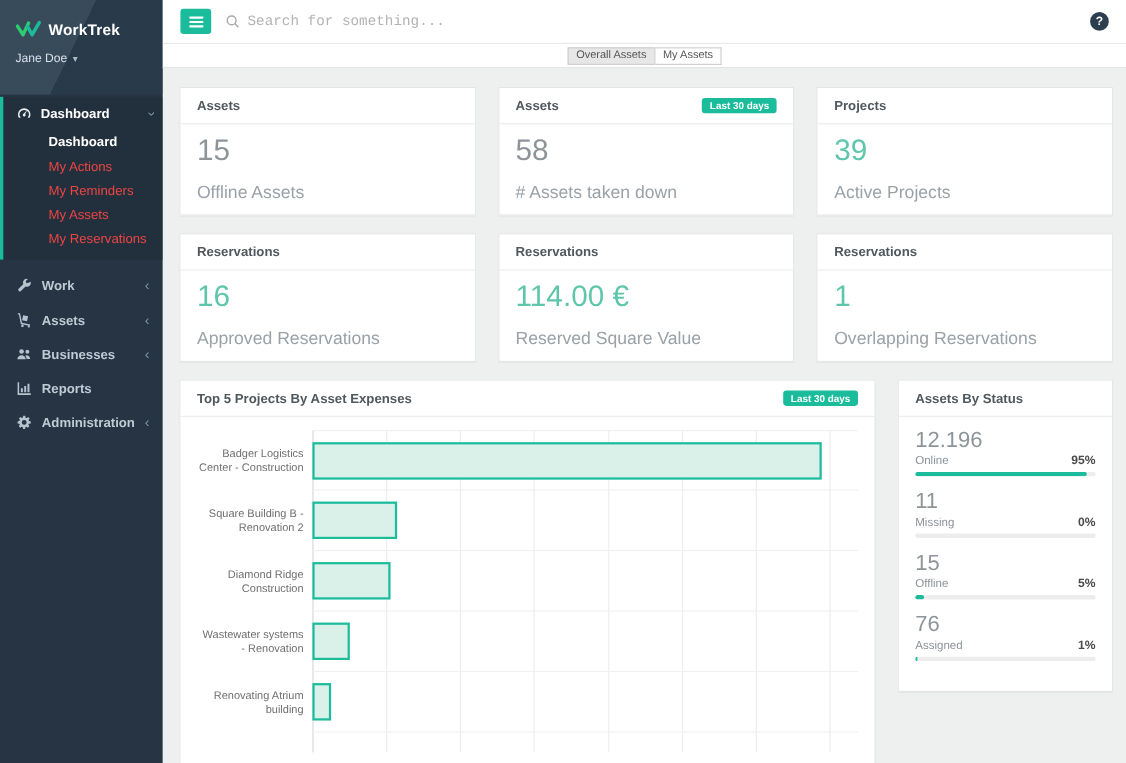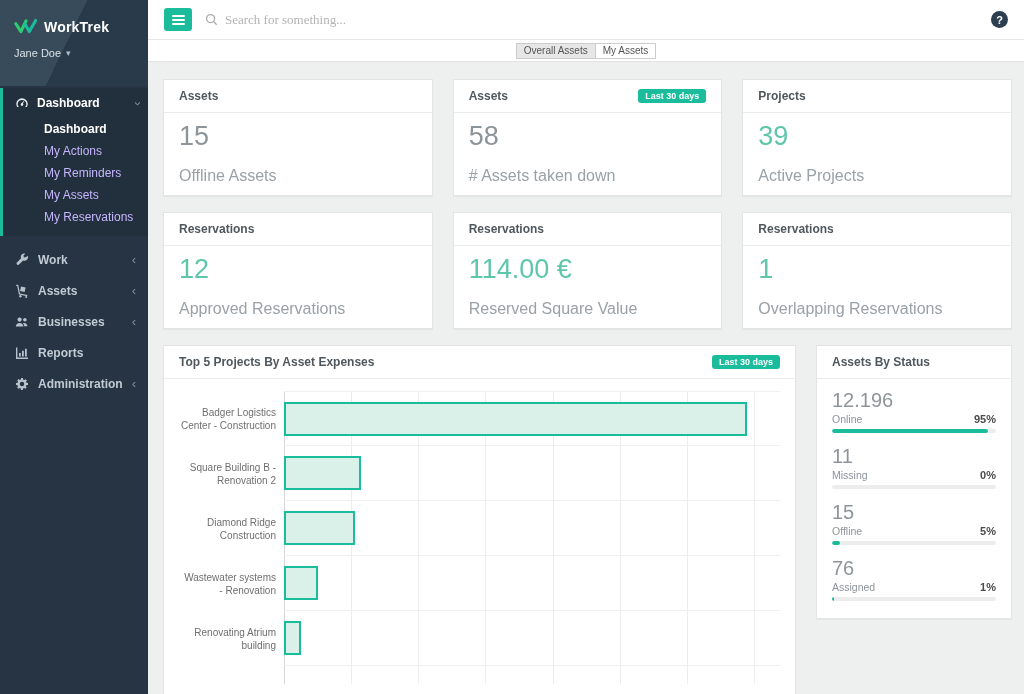--- a/index.html
+++ b/index.html
@@ -16,40 +16,40 @@
   .logo { display:flex; align-items:center; gap:6px; }
   .logo-text { color:#fff; font-weight:bold; font-size:14px; letter-spacing:.2px; }
   .user-row { margin-top:12px; font-size:11px; color:#d9e1e7; cursor:pointer; display:flex; align-items:center; gap:5px; }
   .user-caret { font-size:9px; color:#aebbc5; }
 
   .nav { margin-top:2px; }
   .nav-active-block { background:#22303d; border-left:3px solid #1abc9c; padding-bottom:8px; }
   .nav-group-header { display:flex; align-items:center; height:30px; padding:0 10px 0 12px; cursor:pointer; }
   .nav-group-header .nav-label { color:#fff; font-weight:bold; font-size:12px; margin-left:8px; flex:1; }
   .subnav { list-style:none; }
-  .subnav li { font-size:12px; color:#c4b5fd; padding:4px 8px 4px 41px; cursor:pointer; }
+  .subnav li { font-size:12px; color:#ef4444; padding:4px 8px 4px 41px; cursor:pointer; }
   .subnav li.current { color:#fff; font-weight:bold; }
   .nav-item { display:flex; align-items:center; height:31px; padding:0 12px 0 15px; cursor:pointer; color:#b6c3cd; }
   .nav-item .nav-label { font-size:12px; font-weight:bold; margin-left:9px; flex:1; color:#c0cbd4; }
   .chev { color:#7e93a1; font-size:13px; line-height:1; }
   .chev-down { display:inline-block; transform:rotate(-90deg); }
   .micon { width:14px; height:14px; fill:#b6c3cd; flex:none; }
   .nav-group-header .micon { fill:#e8eef2; }
 
   
   .main { flex:1; display:flex; flex-direction:column; height:694px; background:#eef0f0; }
   .topbar { height:40px; background:#fff; border-bottom:1px solid #e7e7e7;
     display:flex; align-items:center; padding:0 16px; gap:13px; }
   .hamburger { width:28px; height:23px; background:#1abc9c; border:none; border-radius:3px;
     display:flex; flex-direction:column; justify-content:center; gap:2px; align-items:center; cursor:pointer; }
   .hamburger span { display:block; width:13px; height:2px; background:#fff; border-radius:1px; }
   .searchbox { display:flex; align-items:center; gap:7px; flex:1; }
   .searchbox svg { width:13px; height:13px; stroke:#a9a9a9; fill:none; }
   .searchbox input { border:none; outline:none; font-size:13px; color:#404040; width:320px;
-    font-family:Liberation Serif, serif; background:transparent; }
+    font-family:Liberation Mono, monospace; background:transparent; }
   .searchbox input::placeholder { color:#b3b3b3; }
   .help-circle { width:17px; height:17px; border-radius:50%; background:#2c3e50; color:#fff;
     font-size:11px; font-weight:bold; display:flex; align-items:center; justify-content:center; cursor:pointer; }
 
   .toolbar { height:22px; background:#fff; border-bottom:1px solid #e2e2e2;
     display:flex; align-items:center; justify-content:center; padding:0 9px; }
   .btn-group { display:flex; }
   .tbtn { font-size:10px; color:#555; background:#fff; border:1px solid #ccc; padding:1px 7px 2px;
     cursor:pointer; font-family:"Liberation Sans",sans-serif; }
   .tbtn.active { background:#e7e7e7; }
@@ -80,21 +80,21 @@
   .chart-labels { position:absolute; left:0; width:97px; top:0; bottom:24px; }
   .chart-label { position:absolute; width:97px; text-align:right; font-size:10px;
     color:#6f6f6f; line-height:13px; transform:translateY(-50%); }
   .chart-bar { position:absolute; left:0; top:10px; height:34px;
     background:#d9f1e9; border:2px solid #21b899; }
   .chart-ticks { position:absolute; left:105px; right:26px; bottom:0; height:20px; }
   .chart-tick { position:absolute; top:6px; transform:translateX(-50%);
     font-size:10px; color:#767676; white-space:nowrap; }
 
   .status-card { width:196px; min-width:196px; }
-  .status-bd { padding:9px 15px 6px; }
+  .status-bd { padding:9px 15px 16px; }
   .status-item { margin-bottom:11px; }
   .status-value { font-size:20px; font-weight:300; color:#8e959a; line-height:1.2; }
   .status-row { display:flex; align-items:baseline; margin-top:1px; }
   .status-label { font-size:10.5px; color:#8c939a; flex:1; }
   .status-pct { font-size:11px; font-weight:bold; color:#4a4a4a; }
   .progress-track { height:4px; background:#ededed; border-radius:2px; margin-top:4px; overflow:hidden; }
   .progress-fill { height:100%; background:#1abc9c; border-radius:2px; width:0; }
 
   .footer { height:39px; background:#fbfbfb; border-top:1px solid #e3e3e3;
     display:flex; align-items:center; padding:0 16px; font-size:11.5px; color:#8a8a8a; }
@@ -237,21 +237,21 @@
           </div>
         </section>
       </div>
 
       <div class="cards-row">
         <section class="card">
           <div class="card-hd">
               <span>Reservations</span>
             </div>
           <div class="card-bd">
-            <div class="stat-value teal">12</div>
+            <div class="stat-value teal">16</div>
             <div class="stat-label">Approved Reservations</div>
           </div>
         </section>
         <section class="card">
           <div class="card-hd">
               <span>Reservations</span>
             </div>
           <div class="card-bd">
             <div class="stat-value teal">114.00 €</div>
             <div class="stat-label">Reserved Square Value</div>

